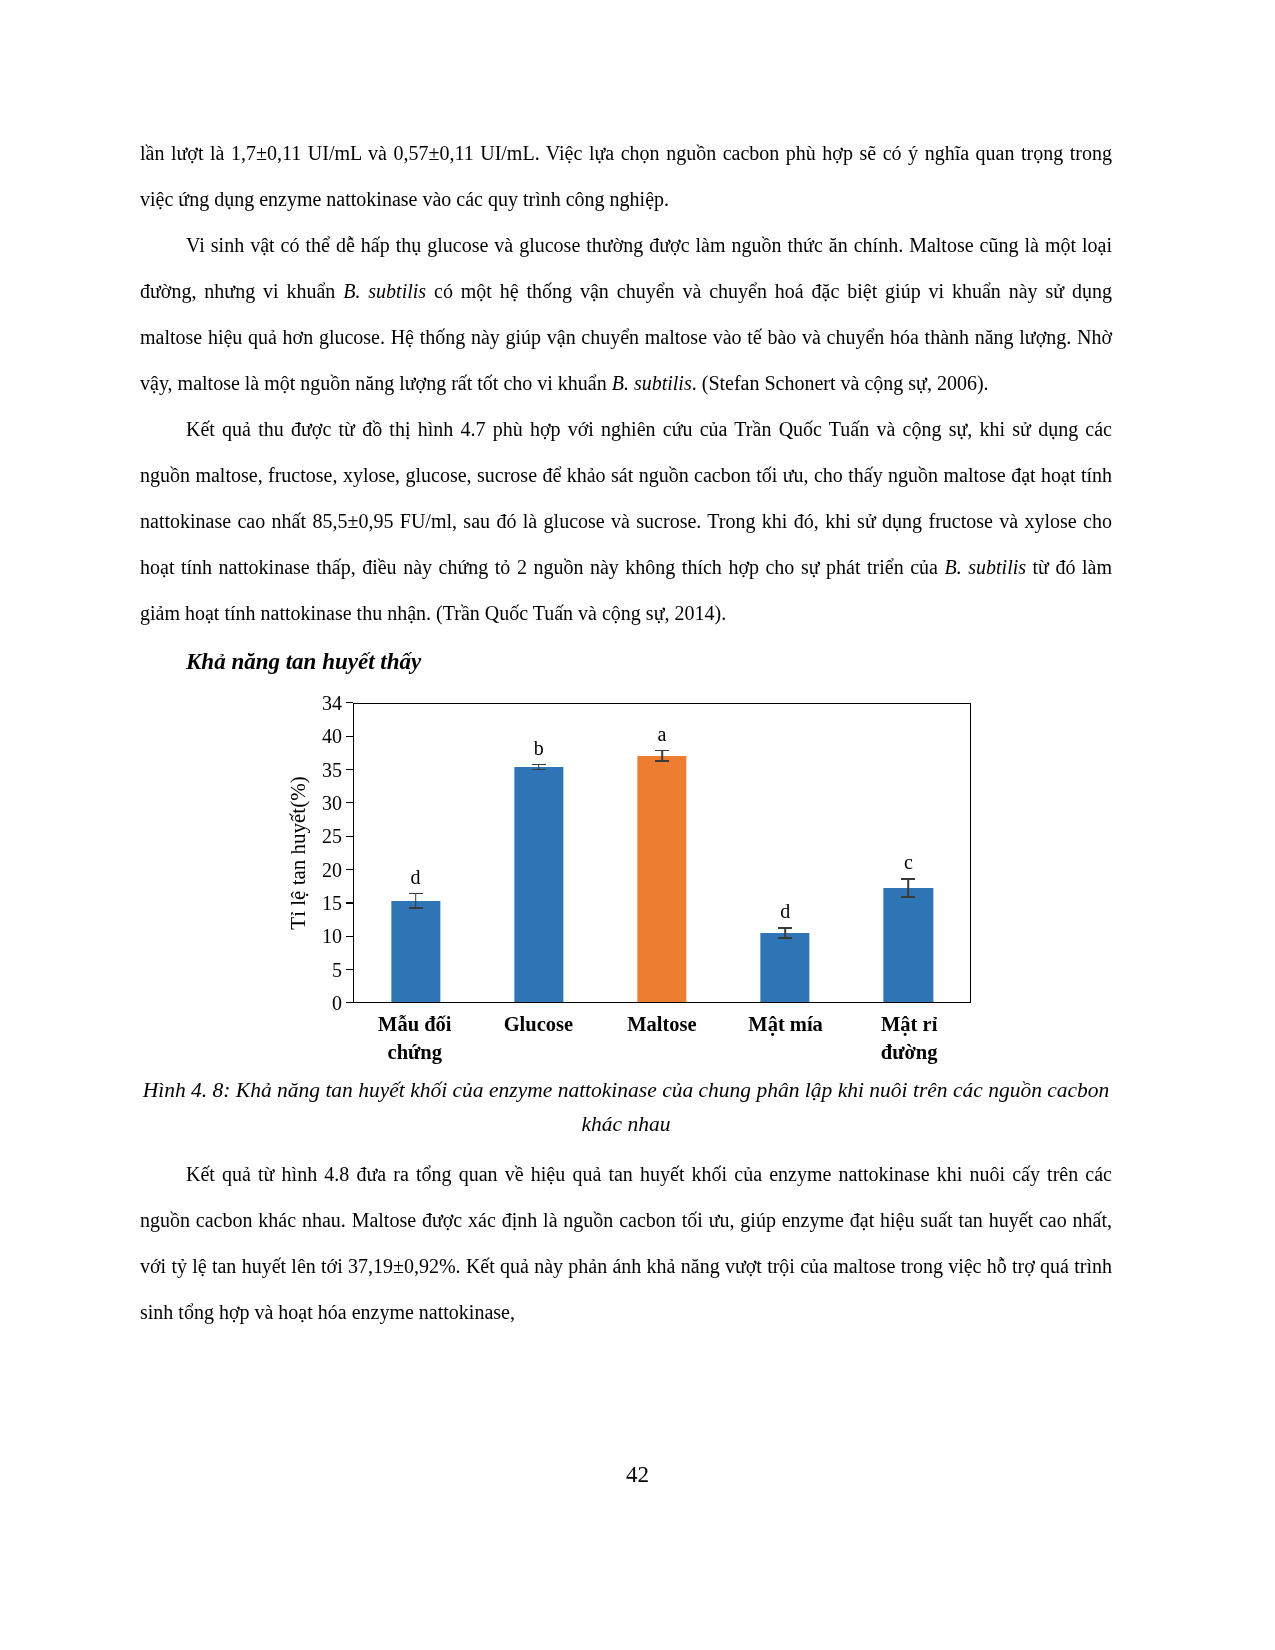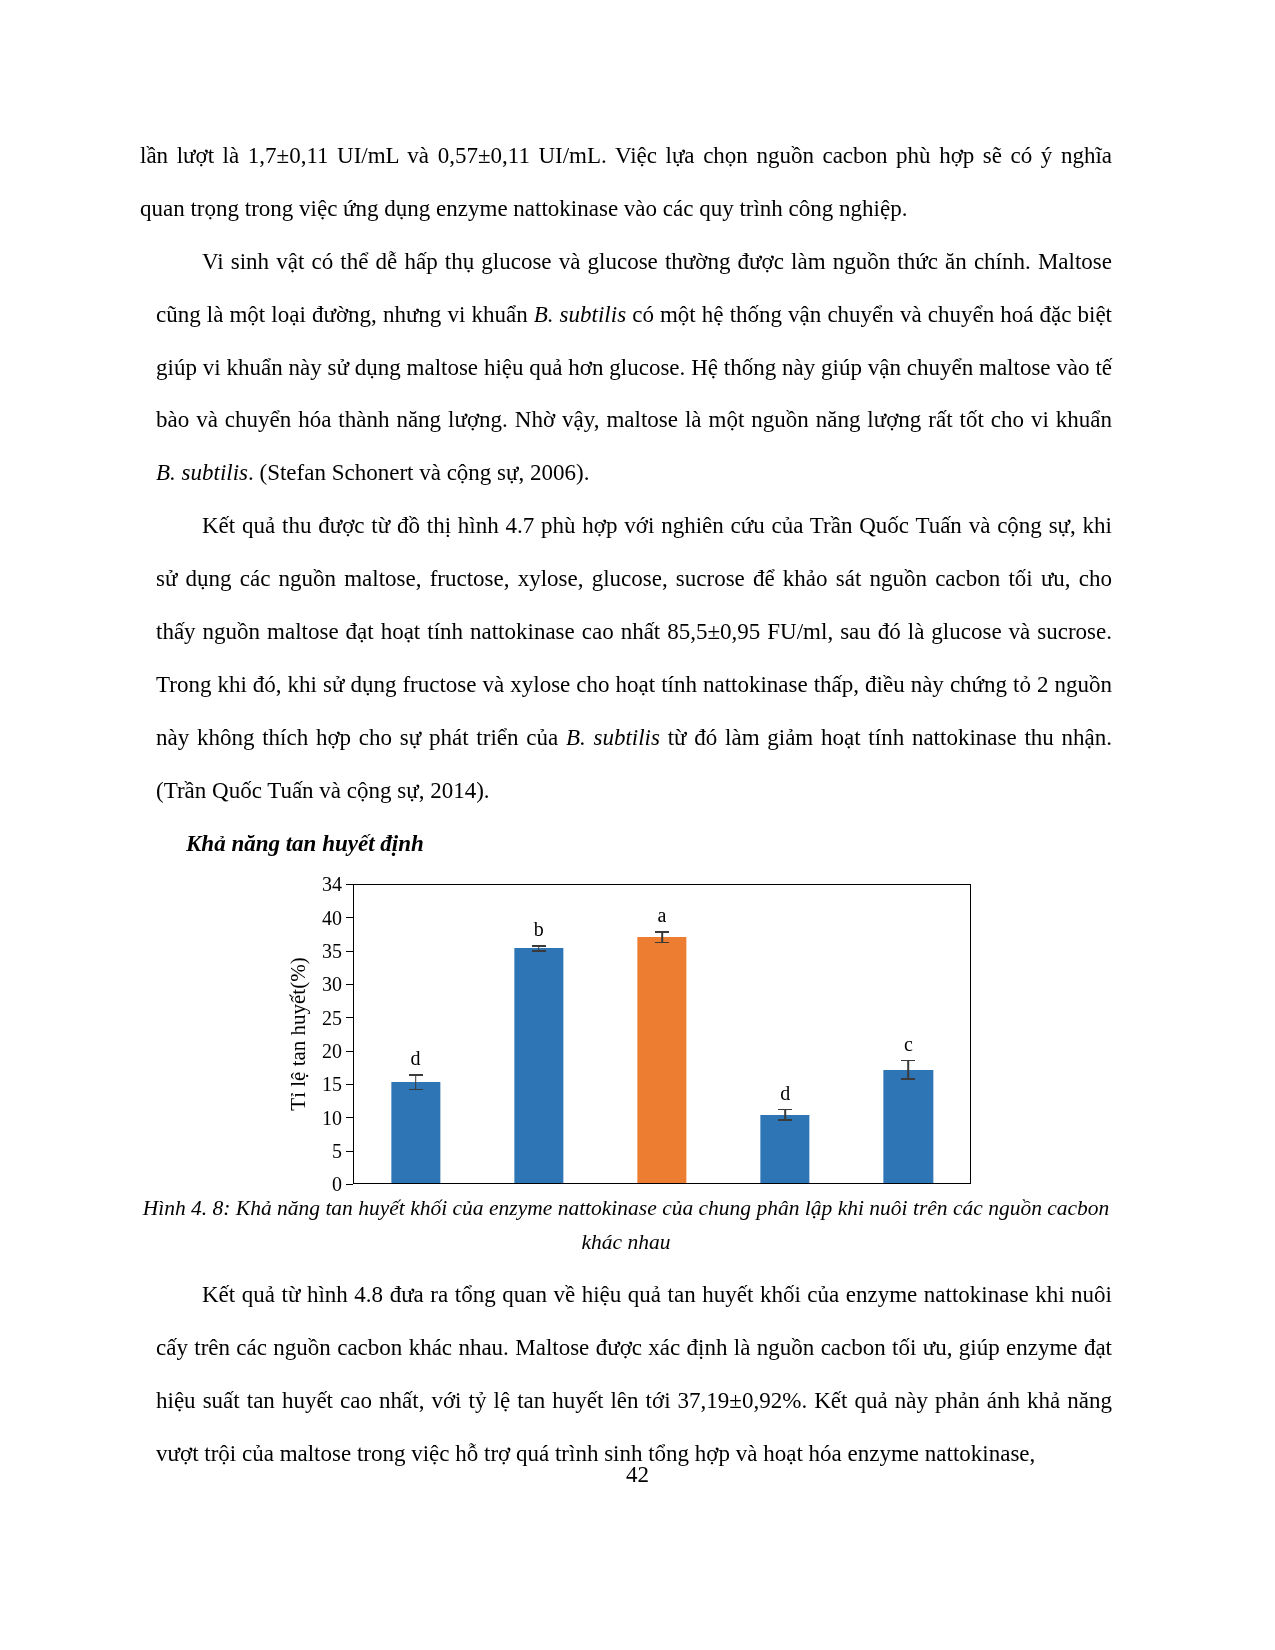--- a/index.html
+++ b/index.html
@@ -11,25 +11,25 @@
     font-family: "Liberation Serif", serif;
     position: relative;
     overflow: hidden;
   }
   .page {
     position: absolute;
     top: 130px; left: 140px; right: 163px;
   }
   .para {
     margin: 0;
-    font-size: 23px;
+    font-size: 20px;
     line-height: 2.3;
     text-align: justify;
   }
-  .para.indent { text-indent: 46px; margin-left: 16px; }
+  .para.indent { text-indent: 46px; }
   .heading {
     margin: 0;
     font-size: 23px;
     line-height: 2.3;
     font-weight: bold;
     font-style: italic;
     padding-left: 46px;
   }
 
   
@@ -133,21 +133,21 @@
 <body>
 
 <div class="page">
 
   <p class="para">lần lượt là 1,7±0,11 UI/mL và 0,57±0,11 UI/mL. Việc lựa chọn nguồn cacbon phù hợp sẽ có ý nghĩa quan trọng trong việc ứng dụng enzyme nattokinase vào các quy trình công nghiệp.</p>
 
   <p class="para indent"><span>Vi sinh vật có thể dễ hấp thụ glucose và glucose thường được làm nguồn thức ăn chính.  Maltose cũng là một loại đường, nhưng vi khuẩn </span><i>B. subtilis</i><span> có một hệ thống vận chuyển và chuyển hoá đặc biệt giúp vi khuẩn này sử dụng maltose hiệu quả hơn glucose. Hệ thống này giúp vận chuyển maltose vào tế bào và chuyển hóa thành năng lượng. Nhờ vậy, maltose là một nguồn năng lượng rất tốt cho vi khuẩn </span><i>B. subtilis</i><span>. (Stefan Schonert và cộng sự, 2006).</span></p>
 
   <p class="para indent"><span>Kết quả thu được từ đồ thị hình 4.7 phù hợp với nghiên cứu của Trần Quốc Tuấn và cộng sự, khi sử dụng các nguồn maltose, fructose, xylose, glucose, sucrose  để khảo sát nguồn cacbon tối ưu, cho thấy nguồn maltose đạt hoạt tính nattokinase cao nhất 85,5±0,95 FU/ml, sau đó là glucose và sucrose. Trong khi đó, khi sử dụng fructose và xylose cho hoạt tính nattokinase thấp, điều này chứng tỏ 2 nguồn này không thích hợp cho sự phát triển của </span><i>B. subtilis</i><span> từ đó làm giảm hoạt tính nattokinase thu nhận. (Trần Quốc Tuấn và cộng sự, 2014).</span></p>
 
-  <p class="heading">Khả năng tan huyết định</p>
+  <p class="heading">Khả năng tan huyết thấy</p>
 
   <div class="chart">
     <div class="chart-row">
       <div class="y-axis-label">
         <span>Tỉ lệ tan huyết(%)</span>
       </div>
       <div class="y-ticks">
           <div class="ytick" style="bottom: 0%;">0</div>
           <div class="ytick" style="bottom: 11.1111%;">5</div>
           <div class="ytick" style="bottom: 22.2222%; margin-left: 37px;">10</div>
@@ -200,20 +200,27 @@
             <div class="slot">
               <div class="bar" style="height: 38.2222%; background: rgb(46, 117, 182);"></div>
               <div class="errbar" style="bottom: 34.8889%; height: 6.66667%;">
                 <div class="cap capt"></div>
                 <div class="stem"></div>
                 <div class="cap capb"></div>
               </div>
               <div class="letter" style="bottom: calc(41.5556% + 6px);">c</div>
             </div>
           </div>
+        <div class="x-cats">
+            <div class="cat">Mẫu đối chứng</div>
+            <div class="cat">Glucose</div>
+            <div class="cat">Maltose</div>
+            <div class="cat">Mật mía</div>
+            <div class="cat">Mật rỉ đường</div>
+          </div>
       </div>
     </div>
   </div>
 
 
   <p class="fig-caption">Hình 4. 8: Khả năng tan huyết khối của enzyme nattokinase của chung phân lập khi nuôi trên các nguồn cacbon khác nhau</p>
 
   <p class="para indent after-caption">Kết quả từ hình 4.8 đưa ra tổng quan về hiệu quả tan huyết khối của enzyme nattokinase khi nuôi cấy trên các nguồn cacbon khác nhau. Maltose được xác định là nguồn cacbon tối ưu, giúp enzyme đạt hiệu suất tan huyết cao nhất, với tỷ lệ tan huyết lên tới 37,19±0,92%. Kết quả này phản ánh khả năng vượt trội của maltose trong việc hỗ trợ quá trình sinh tổng hợp và hoạt hóa enzyme nattokinase,</p>
 
 </div>

